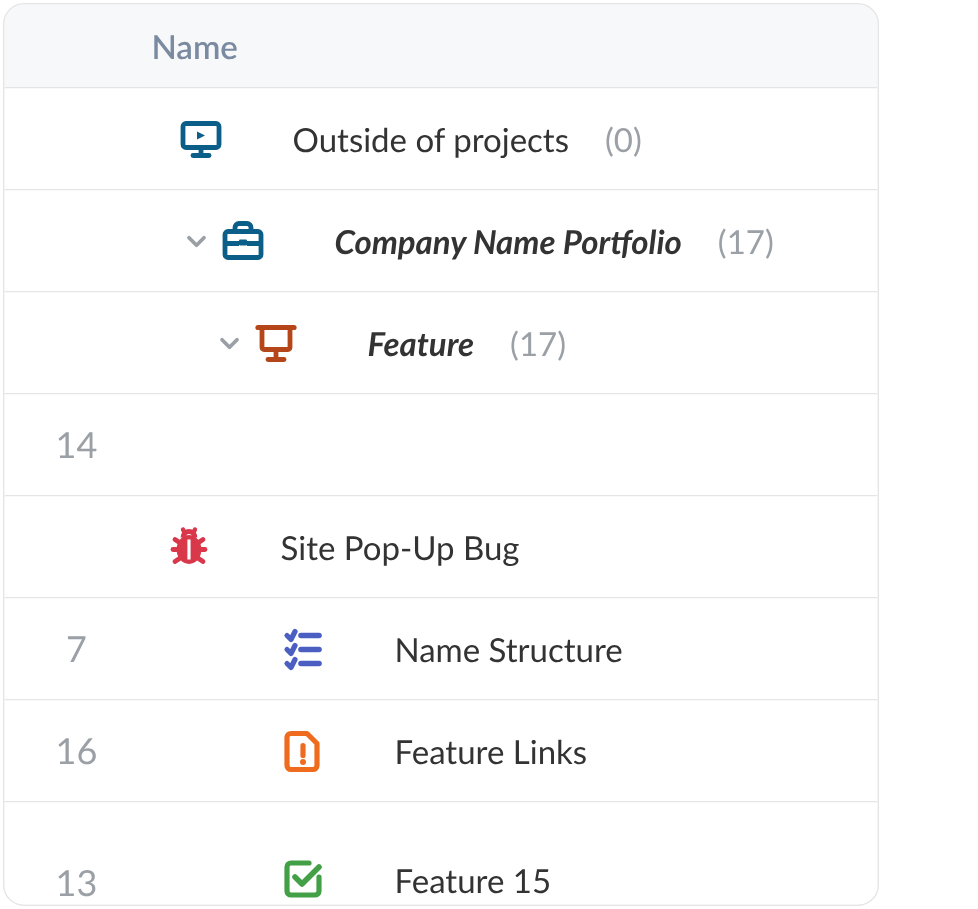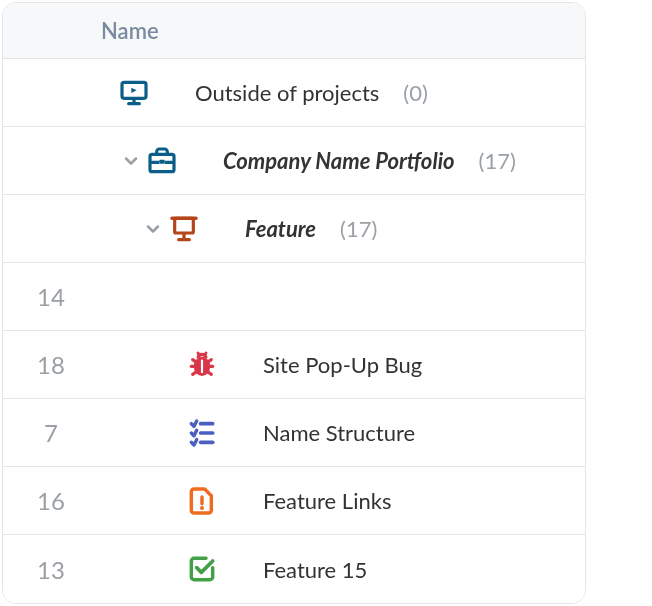--- a/index.html
+++ b/index.html
@@ -158,21 +158,20 @@
       <span class="row-count">(17)</span>
     </div>
   </div>
 
   <div class="row">
     <div class="col-num">14</div>
     <div class="indent-3"></div>
   </div>
 
   <div class="row">
-    <div class="col-num">18</div>
     <div class="indent-3"></div>
     <div class="cells">
       <span class="icon-wrap">
         <svg width="32" height="32" viewBox="0 0 24 24" fill="none">
           <ellipse cx="12" cy="13" rx="5" ry="6" stroke="#d8384a" stroke-width="2.4" fill="#d8384a"></ellipse>
           <path d="M9 7c0-2 1.5-3 3-3s3 1 3 3" stroke="#d8384a" stroke-width="2.4" fill="none"></path>
           <line x1="12" y1="8" x2="12" y2="18" stroke="#fff" stroke-width="1.6"></line>
           <line x1="4" y1="13" x2="7" y2="13" stroke="#d8384a" stroke-width="2.4" stroke-linecap="round"></line>
           <line x1="17" y1="13" x2="20" y2="13" stroke="#d8384a" stroke-width="2.4" stroke-linecap="round"></line>
           <line x1="5" y1="8" x2="8" y2="10" stroke="#d8384a" stroke-width="2.4" stroke-linecap="round"></line>
@@ -213,21 +212,21 @@
         <svg width="32" height="32" viewBox="0 0 24 24" fill="none">
           <path d="M6 3h8l5 5v11a2 2 0 0 1-2 2H6a2 2 0 0 1-2-2V5a2 2 0 0 1 2-2z" stroke="#ef6c1f" stroke-width="2.6" stroke-linejoin="round"></path>
           <line x1="12" y1="9" x2="12" y2="14" stroke="#ef6c1f" stroke-width="2.6" stroke-linecap="round"></line>
           <circle cx="12" cy="17.3" r="1.5" fill="#ef6c1f"></circle>
         </svg>
       </span>
       <span class="row-label">Feature Links</span>
     </div>
   </div>
 
-  <div class="row" style="border-bottom:none;">
+  <div class="row" style="border-bottom:none;align-items:flex-end;">
     <div class="col-num">13</div>
     <div class="indent-3"></div>
     <div class="cells">
       <span class="icon-wrap">
         <svg width="32" height="32" viewBox="0 0 24 24" fill="none">
           <path d="M20 11v7a2 2 0 0 1-2 2H6a2 2 0 0 1-2-2V6a2 2 0 0 1 2-2h9" stroke="#43a047" stroke-width="2.6" stroke-linecap="round"></path>
           <path d="M8 11l3.5 3.5L20 6" stroke="#43a047" stroke-width="2.8" stroke-linecap="round" stroke-linejoin="round"></path>
         </svg>
       </span>
       <span class="row-label">Feature 15</span>

